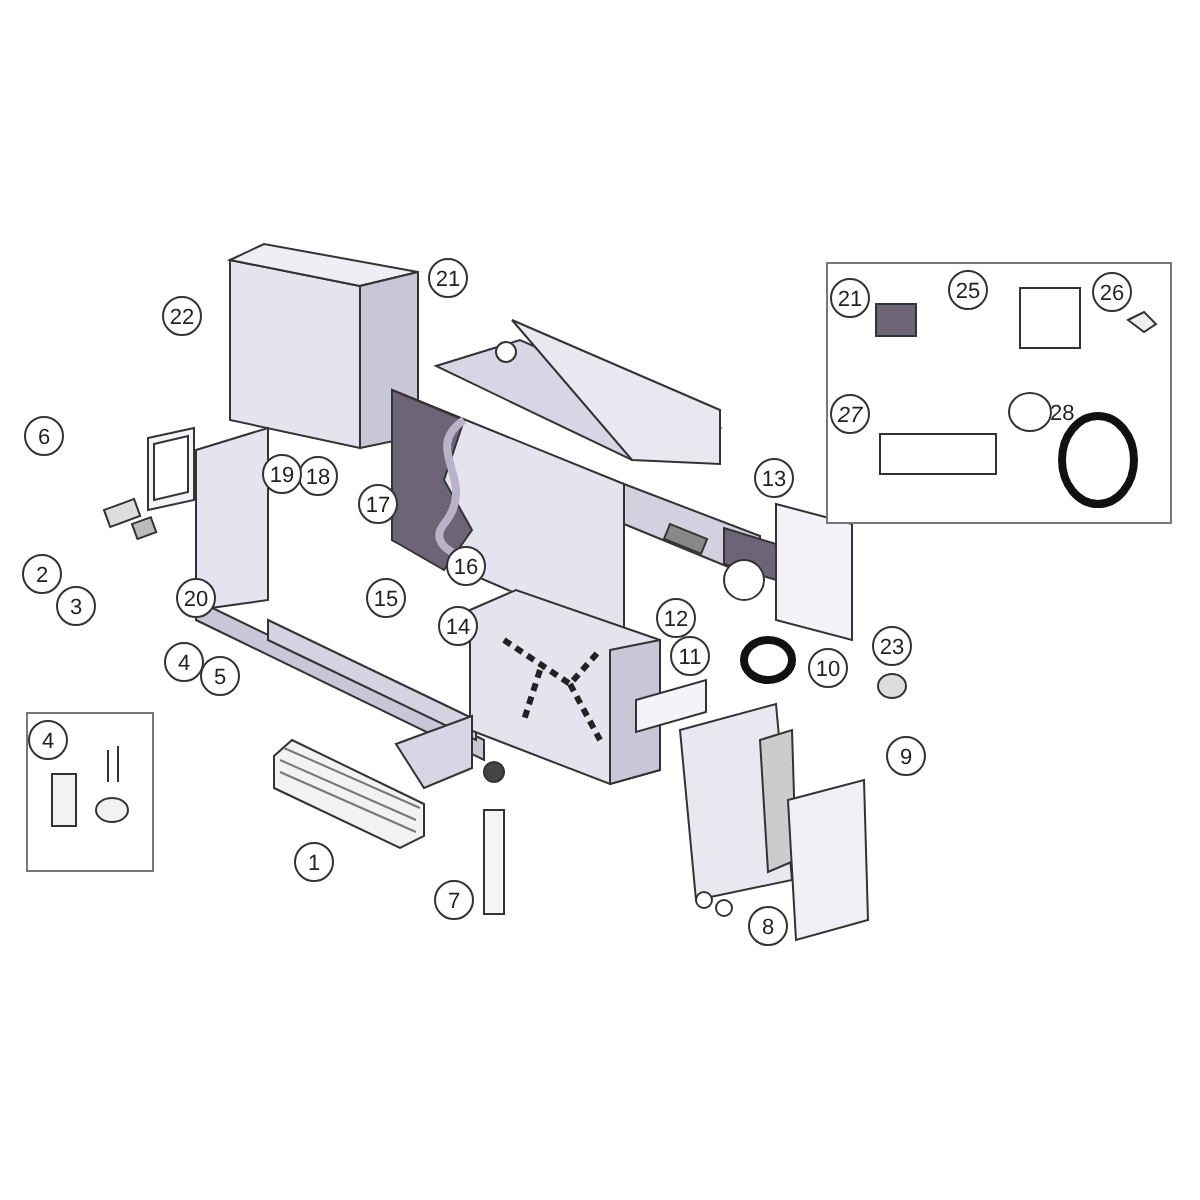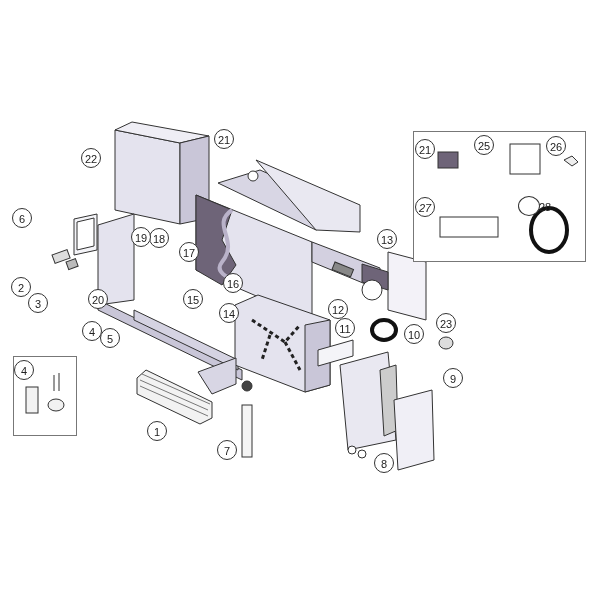--- a/index.html
+++ b/index.html
@@ -144,15 +144,15 @@
     <div class="callout" style="left: 159px; top: 238px;">18</div>
     <div class="callout" style="left: 141px; top: 237px;">19</div>
     <div class="callout" style="left: 98px; top: 299px;">20</div>
     <div class="callout" style="left: 224px; top: 139px;">21</div>
     <div class="callout" style="left: 91px; top: 158px;">22</div>
     <div class="callout" style="left: 446px; top: 323px;">23</div>
     <div class="callout" style="left: 425px; top: 149px;">21</div>
     <div class="callout" style="left: 484px; top: 145px;">25</div>
     <div class="callout" style="left: 556px; top: 146px;">26</div>
     <div class="callout" style="left: 425px; top: 207px; font-style: italic;">27</div>
-    <div class="callout" style="left: 528px; top: 206px; padding-left: 20px;">28</div>
+    <div class="callout" style="left: 514px; top: 206px; padding-left: 20px;">28</div>
     <div class="callout" style="left: 24px; top: 370px;">4</div>
   </div>
 
 </body></html>

